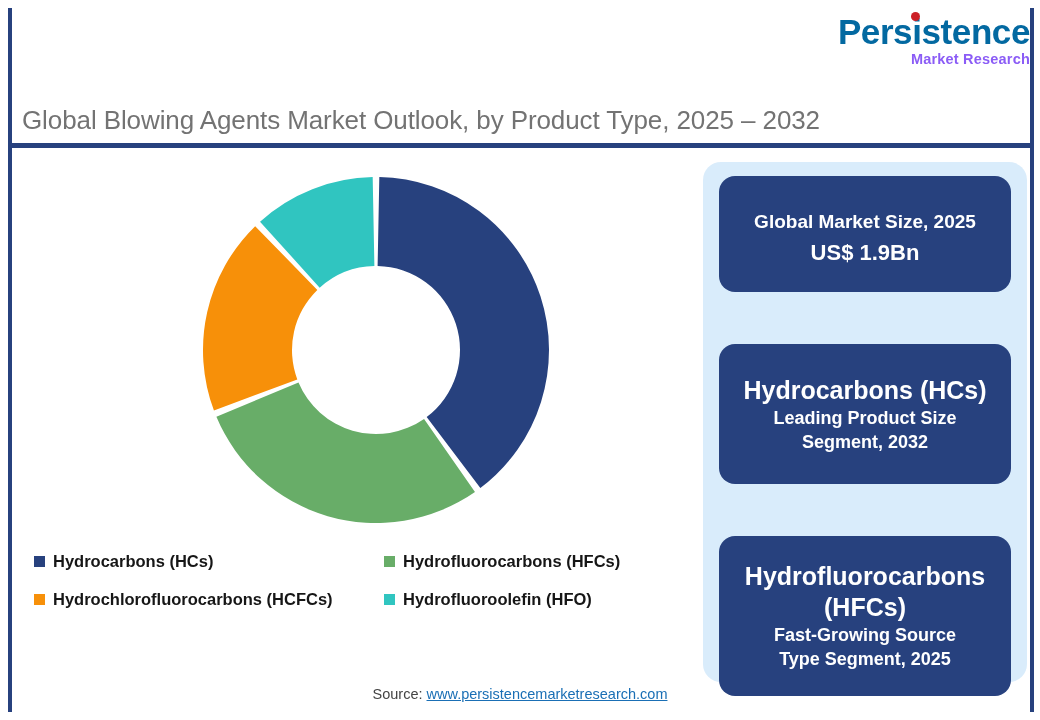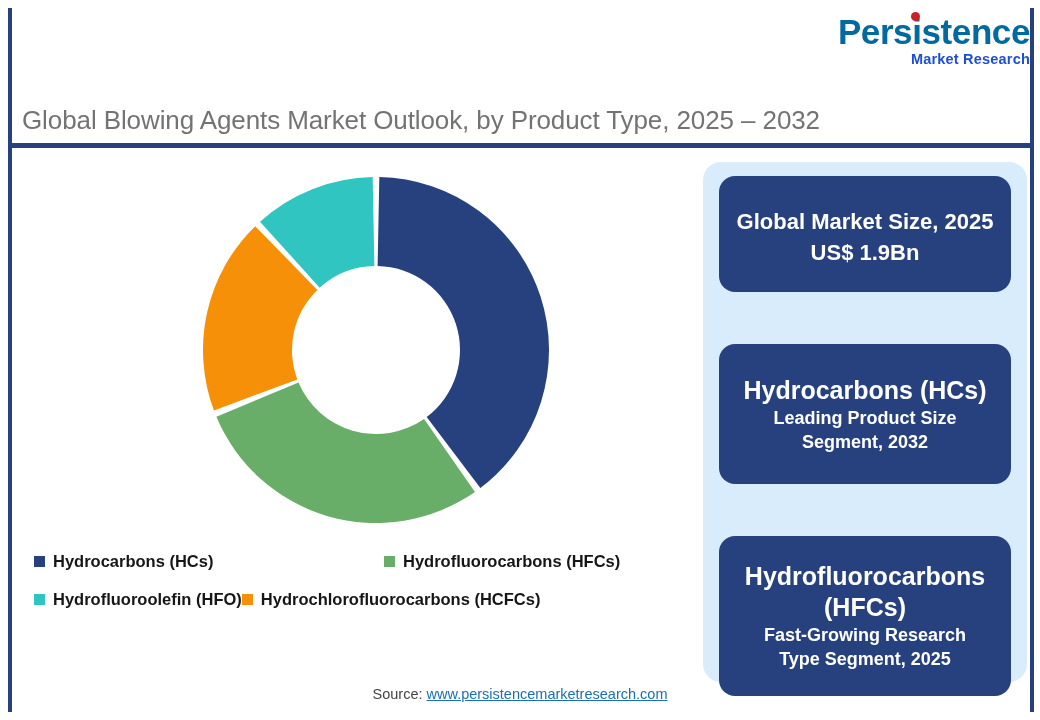--- a/index.html
+++ b/index.html
@@ -60,21 +60,21 @@
     left: 96px;
     top: -2px;
     width: 9px;
     height: 9px;
     background: #cc2027;
     border-radius: 50%;
   }
   #logo-sub {
     font-size: 14.5px;
     font-weight: bold;
-    color: #1d4ed8;
+    color: #8b5cf6;
     letter-spacing: 0.2px;
     line-height: 17px;
     display: block;
     margin-top: 1px;
   }
 
   
   #title {
     position: absolute;
     left: 22px;
@@ -157,21 +157,21 @@
     display: flex;
     flex-direction: column;
     align-items: center;
     justify-content: center;
   }
   #card-market-size { top: 14px; height: 116px; }
   #card-leading     { top: 182px; height: 140px; }
   #card-fastest     { top: 374px; height: 160px; }
 
   .card-kicker {
-    font-size: 22px;
+    font-size: 19px;
     font-weight: bold;
     line-height: 24px;
     margin-top: 14px;
   }
   .card-value {
     font-size: 22px;
     font-weight: bold;
     line-height: 38px;
   }
   .card-heading {
@@ -236,47 +236,47 @@
       <div class="legend-item col1">
         <span class="legend-swatch" style="background:#27417e"></span>
         <span class="legend-label">Hydrocarbons (HCs)</span>
       </div>
       <div class="legend-item">
         <span class="legend-swatch" style="background:#68ad68"></span>
         <span class="legend-label">Hydrofluorocarbons (HFCs)</span>
       </div>
     </div>
     <div class="legend-row">
+      <div class="legend-item col1">
+        <span class="legend-swatch" style="background:#f79009"></span>
+        <span class="legend-label">Hydrochlorofluorocarbons (HCFCs)</span>
+      </div>
       <div class="legend-item">
         <span class="legend-swatch" style="background:#30c5c0"></span>
         <span class="legend-label">Hydrofluoroolefin (HFO)</span>
-      </div>
-      <div class="legend-item col1">
-        <span class="legend-swatch" style="background:#f79009"></span>
-        <span class="legend-label">Hydrochlorofluorocarbons (HCFCs)</span>
       </div>
     </div>
   </div>
 
   <div id="right-panel">
 
     <div class="info-card" id="card-market-size">
       <div class="card-kicker">Global Market Size, 2025</div>
       <div class="card-value">US$ 1.9Bn</div>
     </div>
 
     <div class="info-card" id="card-leading">
       <div class="card-heading">Hydrocarbons (HCs)</div>
       <div class="card-sub">Leading Product Size</div>
       <div class="card-sub">Segment, 2032</div>
     </div>
 
     <div class="info-card" id="card-fastest">
       <div class="card-heading">Hydrofluorocarbons (HFCs)</div>
-      <div class="card-sub">Fast-Growing Research</div>
+      <div class="card-sub">Fast-Growing Source</div>
       <div class="card-sub">Type Segment, 2025</div>
     </div>
 
   </div>
 
   <div id="footer">
     <span>Source: </span><a id="footer-link" href="#">www.persistencemarketresearch.com</a>
   </div>
 
 </div>

